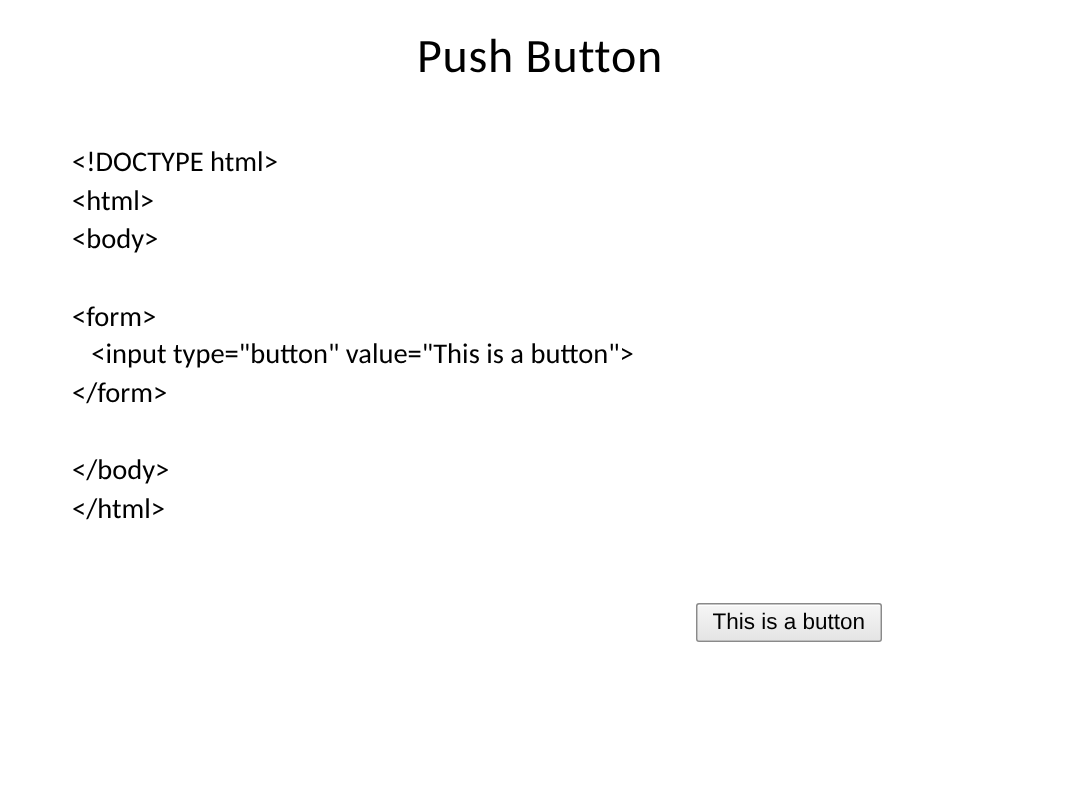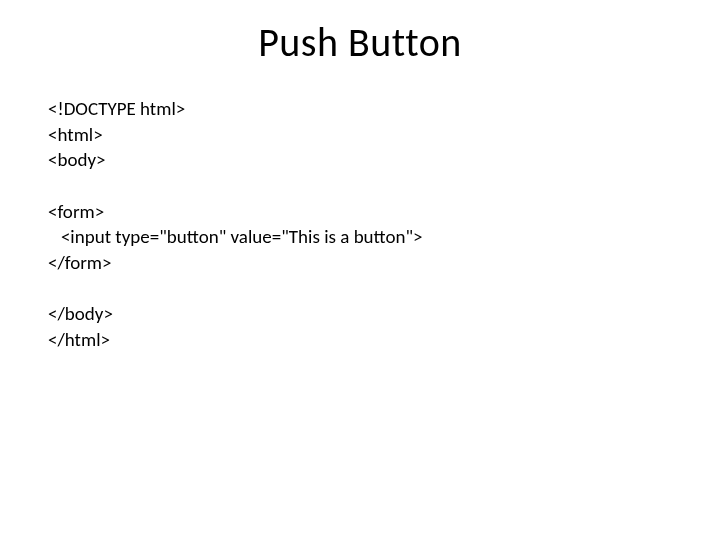--- a/index.html
+++ b/index.html
@@ -17,21 +17,21 @@
     height: 540px;
     position: relative;
     box-sizing: border-box;
   }
   .title {
     position: absolute;
     top: 18px;
     left: 0;
     width: 100%;
     text-align: center;
-    font-size: 40px;
+    font-size: 32px;
     font-weight: 400;
     letter-spacing: 0.5px;
   }
   .code-block {
     position: absolute;
     top: 96px;
     left: 48px;
     font-size: 19px;
     line-height: 1.35;
     white-space: pre;
@@ -62,14 +62,15 @@
 <span>&lt;html&gt;</span>
 <span>&lt;body&gt;</span>
 
 <span>&lt;form&gt;</span>
 <span>   &lt;input type="button" value="This is a button"&gt;</span>
 <span>&lt;/form&gt;</span>
 
 <span>&lt;/body&gt;</span>
 <span>&lt;/html&gt;</span></div>
 
+  <button class="example-button">This is a button</button>
 
 </div>
 
 </body></html>

